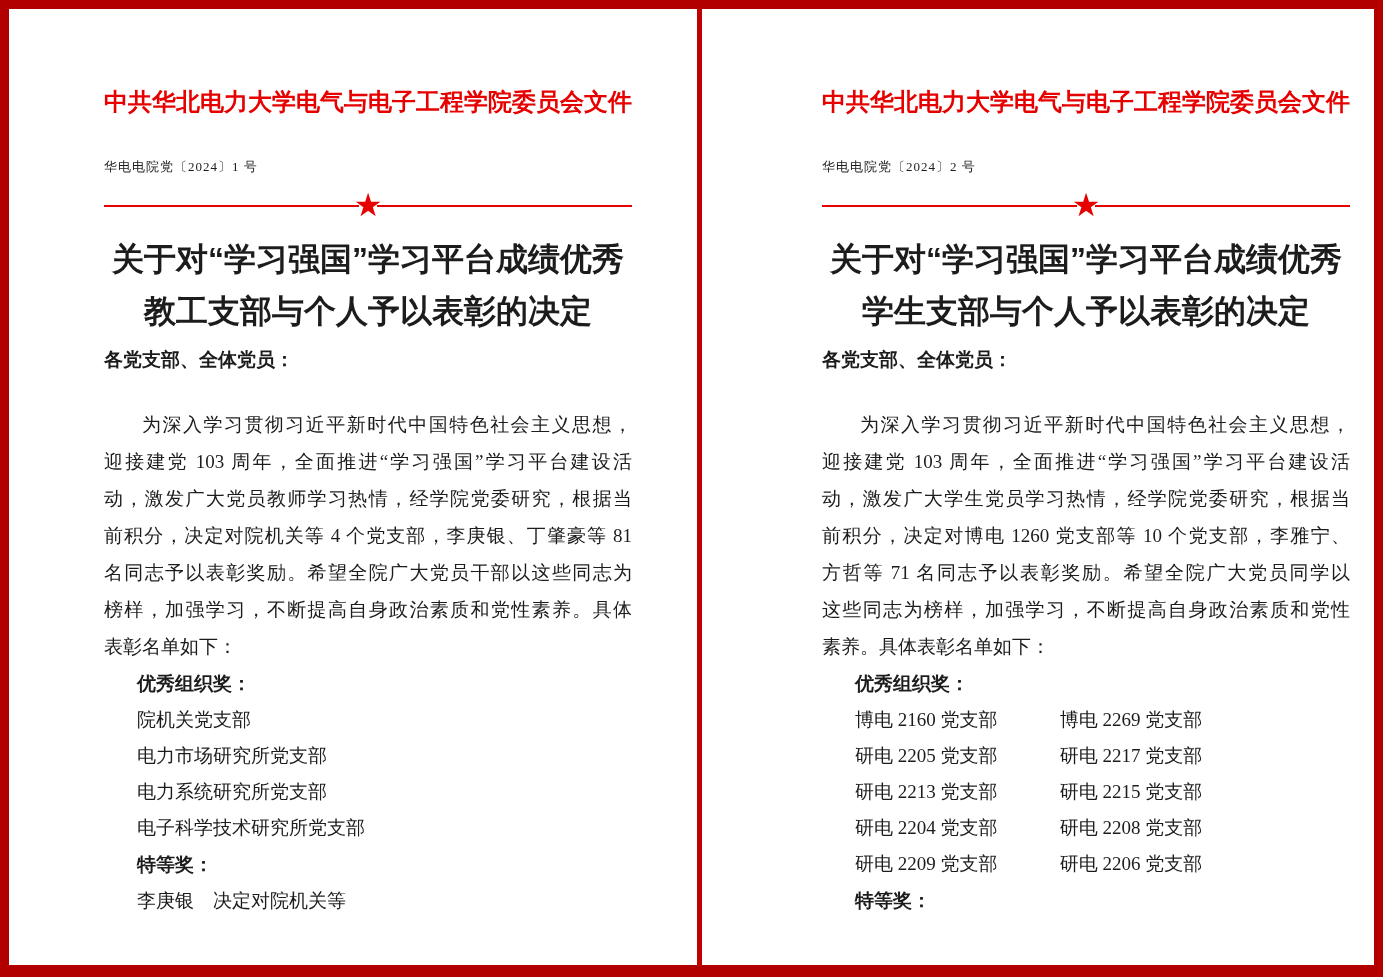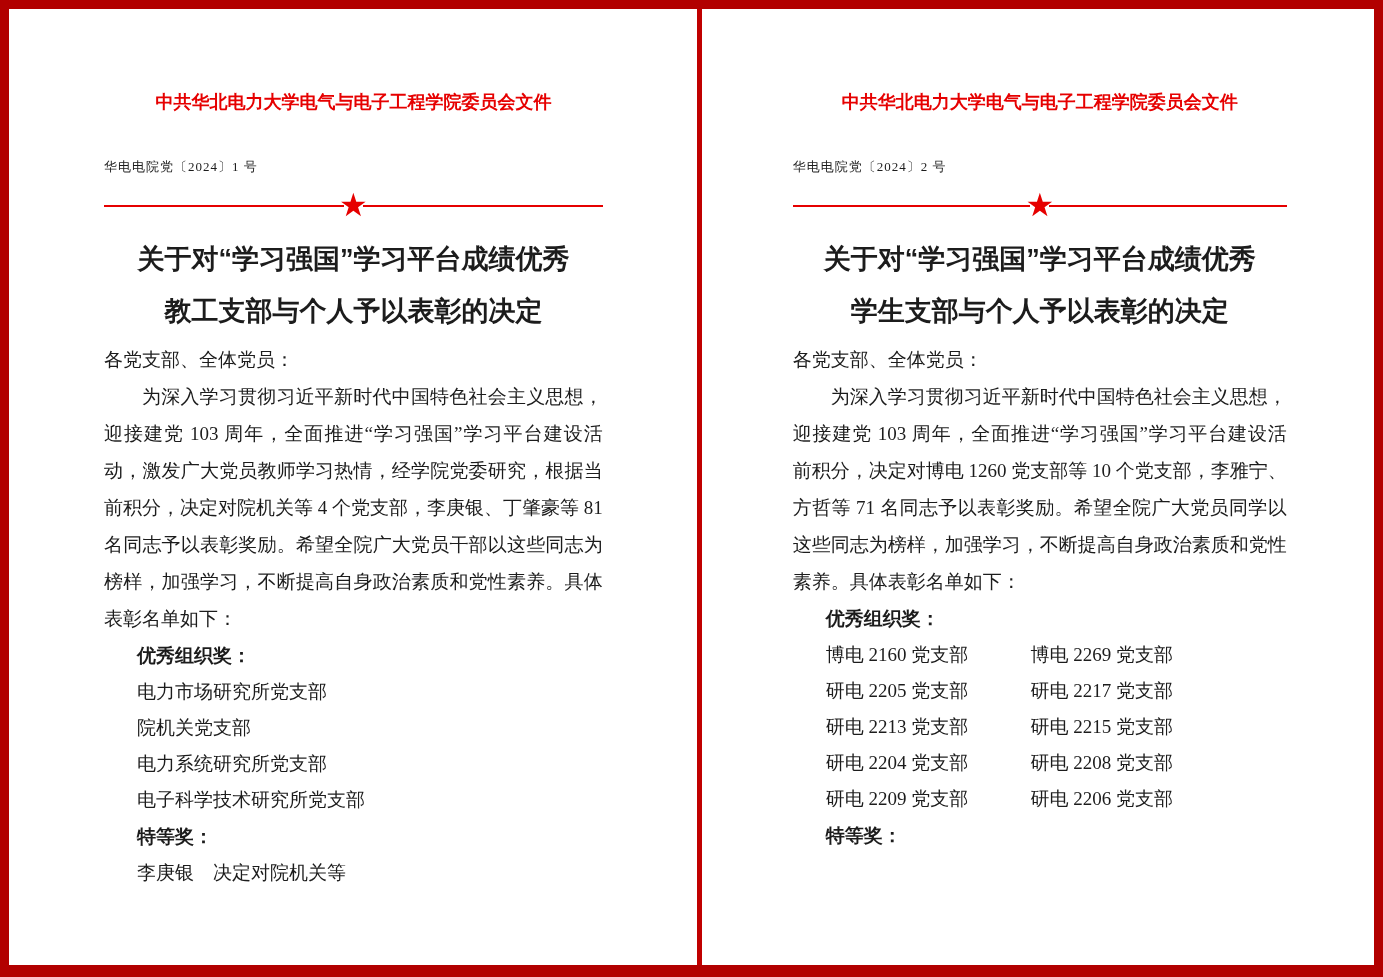--- a/index.html
+++ b/index.html
@@ -18,50 +18,50 @@
     position: absolute; top: 0; bottom: 0; left: 688px; width: 5px;
     background: #c00000; z-index: 2;
   }
   .page {
     flex: 1; box-sizing: border-box;
     padding: 76px 95px 0 95px;
   }
   .org-header {
     font-family: "Liberation Sans", sans-serif;
     color: #e60000; font-weight: bold;
-    font-size: 18px; line-height: 34px; text-align: center;
+    font-size: 24px; line-height: 34px; text-align: center;
     white-space: nowrap;
   }
   .doc-number {
     margin-top: 36px;
     font-size: 13px; line-height: 24px; 
     letter-spacing: 1px;
   }
   .rule {
     margin-top: 10px; display: flex; align-items: center; height: 34px;
   }
   .rule-line { flex: 1; height: 2px; background: #e60000; }
   .star {
     color: #e60000; font-size: 32px; line-height: 32px;
     margin: 0 -5px; position: relative; z-index: 1; transform: translateY(-1px);
   }
   .doc-title {
     margin-top: 10px;
     font-family: "Liberation Sans", sans-serif;
-    font-weight: bold; font-size: 27px; line-height: 52px;
+    font-weight: bold; font-size: 32px; line-height: 52px;
     text-align: center; white-space: nowrap;
   }
   .body-text { margin-top: 4px; font-size: 19px; }
-  .salutation { line-height: 37px; }
+  .salutation { line-height: 37px; font-weight: bold; }
   .p-line {
     line-height: 37px;
     text-align: justify; text-align-last: justify;
     white-space: nowrap;
   }
-  .p-line.indent { padding-left: 38px; }
+  .p-line.indent { padding-left: 38px; margin-top: 28px; }
   .p-line.short { text-align-last: left; white-space: normal; }
   .section-heading {
     font-family: Liberation Serif, serif;
     font-weight: bold; font-size: 19px; line-height: 37px;
     padding-left: 33px;
   }
   .list-item { font-size: 19px; line-height: 36px; padding-left: 33px; }
   .two-col .col-left { display: inline-block; width: 200px; }
 </style>
 </head>
@@ -84,22 +84,22 @@
       <div class="salutation">各党支部、全体党员：</div>
       <div class="p-line indent">为深入学习贯彻习近平新时代中国特色社会主义思想，</div>
       <div class="p-line">迎接建党 103 周年，全面推进“学习强国”学习平台建设活</div>
       <div class="p-line">动，激发广大党员教师学习热情，经学院党委研究，根据当</div>
       <div class="p-line">前积分，决定对院机关等 4 个党支部，李庚银、丁肇豪等 81</div>
       <div class="p-line">名同志予以表彰奖励。希望全院广大党员干部以这些同志为</div>
       <div class="p-line">榜样，加强学习，不断提高自身政治素质和党性素养。具体</div>
       <div class="p-line short">表彰名单如下：</div>
 
       <div class="section-heading">优秀组织奖：</div>
+      <div class="list-item">院机关党支部</div>
       <div class="list-item">电力市场研究所党支部</div>
-      <div class="list-item">院机关党支部</div>
       <div class="list-item">电力系统研究所党支部</div>
       <div class="list-item">电子科学技术研究所党支部</div>
 
       <div class="section-heading">特等奖：</div>
       <div class="list-item">李庚银　决定对院机关等</div>
     </div>
   </div>
 
   <div class="page">
     <div class="org-header">中共华北电力大学电气与电子工程学院委员会文件</div>
@@ -109,20 +109,21 @@
       <span class="star">★</span>
       <span class="rule-line"></span>
     </div>
     <div class="doc-title">关于对“学习强国”学习平台成绩优秀</div>
     <div class="doc-title" style="margin-top:0;">学生支部与个人予以表彰的决定</div>
 
     <div class="body-text">
       <div class="salutation">各党支部、全体党员：</div>
       <div class="p-line indent">为深入学习贯彻习近平新时代中国特色社会主义思想，</div>
       <div class="p-line">迎接建党 103 周年，全面推进“学习强国”学习平台建设活</div>
+      <div class="p-line">动，激发广大学生党员学习热情，经学院党委研究，根据当</div>
       <div class="p-line">前积分，决定对博电 1260 党支部等 10 个党支部，李雅宁、</div>
       <div class="p-line">方哲等 71 名同志予以表彰奖励。希望全院广大党员同学以</div>
       <div class="p-line">这些同志为榜样，加强学习，不断提高自身政治素质和党性</div>
       <div class="p-line short">素养。具体表彰名单如下：</div>
 
       <div class="section-heading">优秀组织奖：</div>
       <div class="list-item two-col">
         <span class="col-left">博电 2160 党支部</span>
         <span>博电 2269 党支部</span>
       </div>

